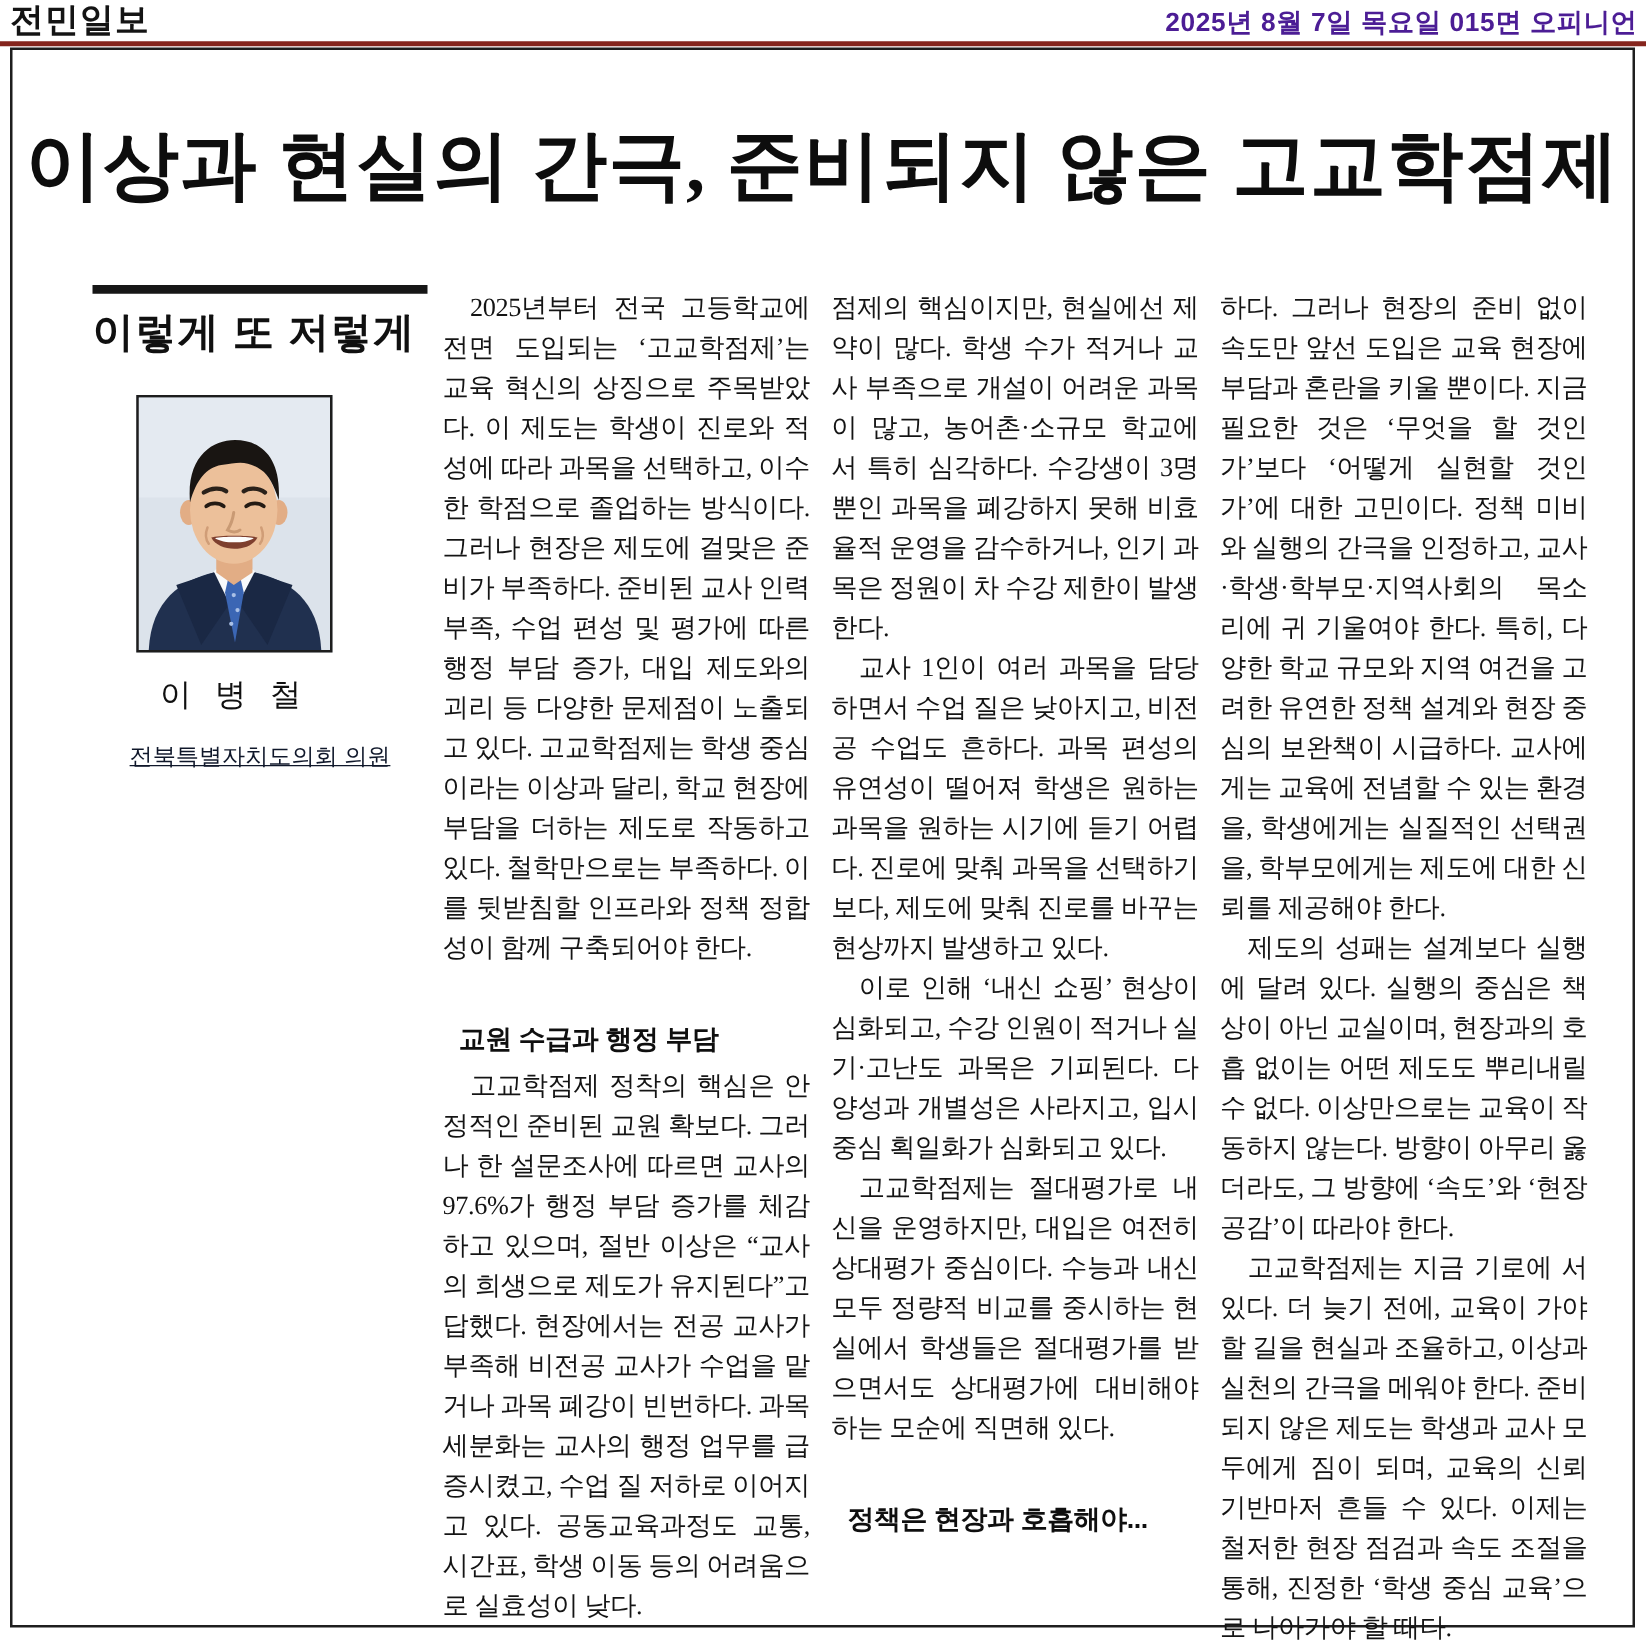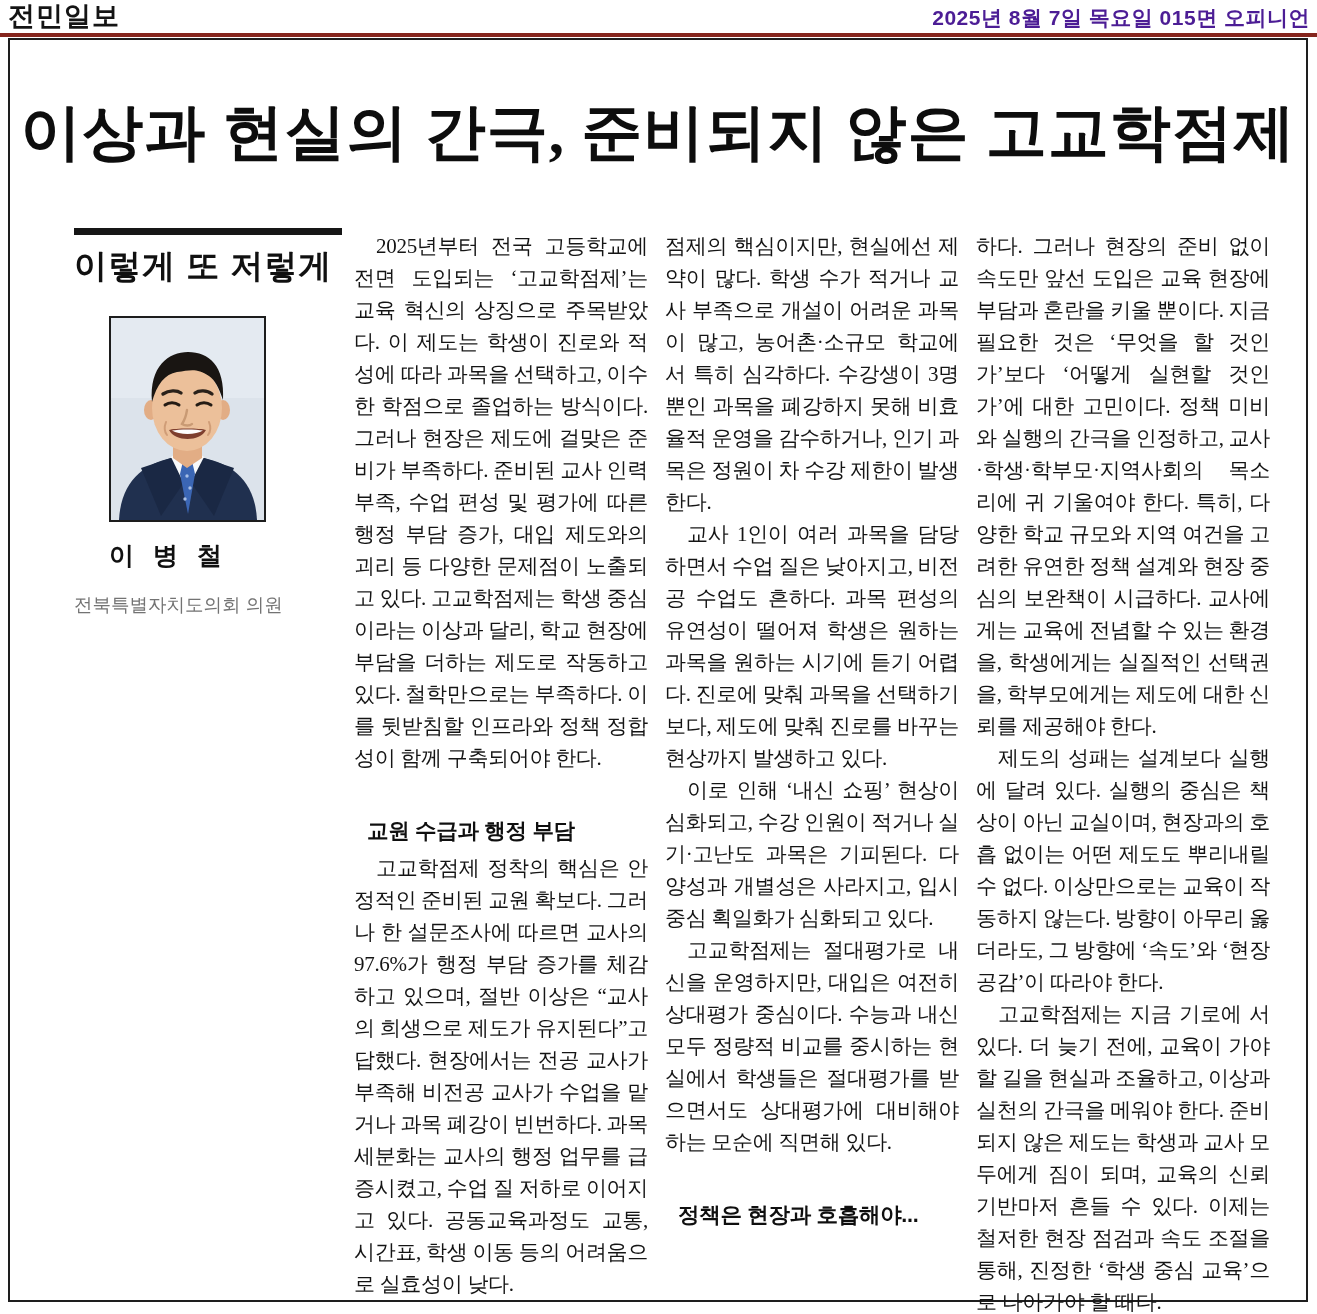--- a/index.html
+++ b/index.html
@@ -38,28 +38,29 @@
     margin-top:9px;font-size:33px;font-weight:800;letter-spacing:1px;
     font-family:"Liberation Sans","DejaVu Sans",sans-serif;color:#101010;
     white-space:nowrap;
   }
   .photo-frame{
     margin:27px 0 0 35px;width:153px;height:202px;
     border:2px solid #1d1d1d;background:#dce3eb;overflow:hidden;
   }
   .photo-frame svg{display:block;}
   .author-name{
-    margin:17px 0 0 35px;width:157px;
-    font-size:25px;font-weight:700;letter-spacing:6px;color:#101010;
+    margin:17px 0 0 35px;width:157px;text-align:center;
+    font-size:25px;font-weight:400;letter-spacing:6px;color:#101010;
     font-family:"Liberation Sans","DejaVu Sans",sans-serif;white-space:nowrap;
   }
   .author-title{
-    margin:20px 0 0 0;width:268px;text-align:left;
-    font-size:18.5px;color:#737373;white-space:nowrap;
+    margin:20px 0 0 0;width:268px;text-align:center;
+    font-size:18.5px;color:#0f172a;white-space:nowrap;
     font-family:"Liberation Sans","DejaVu Sans",sans-serif;
+    text-decoration:underline;
   }
   
   .col{
     position:absolute;top:190px;width:294px;
     font-size:21px;line-height:32px;text-align:justify;
     word-break:break-all;letter-spacing:-0.3px;color:#141414;
   }
   .col-1{left:344px;}
   .col-2{left:655px;}
   .col-3{left:966px;}

